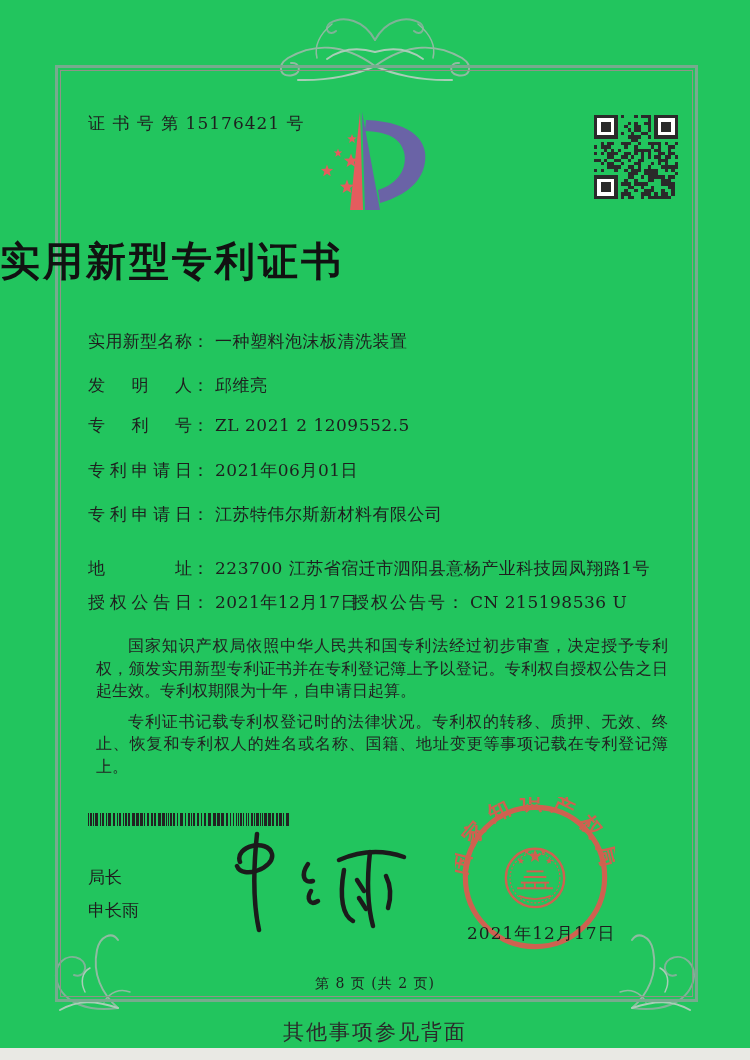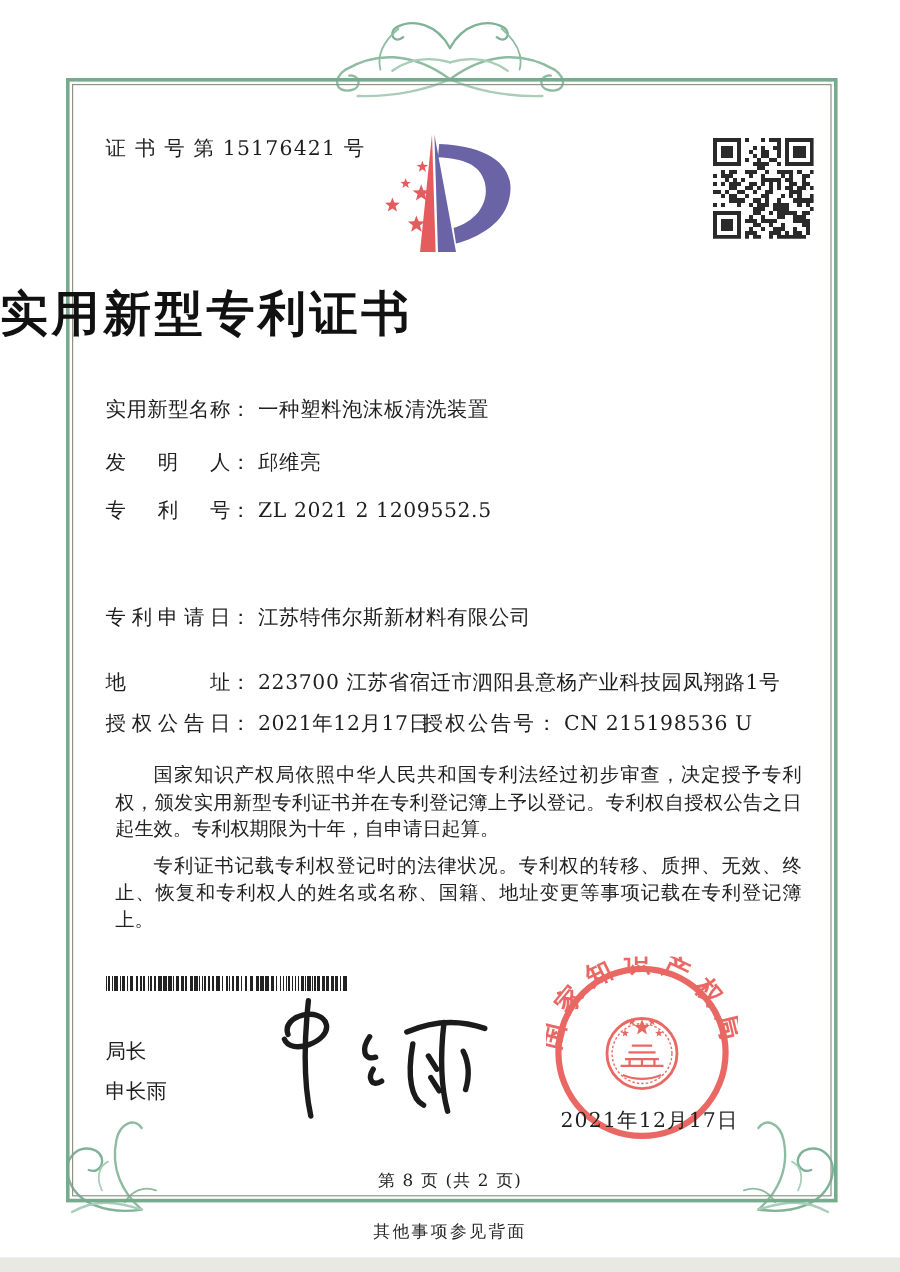--- a/index.html
+++ b/index.html
@@ -1,18 +1,18 @@
 <!DOCTYPE html>
 <html><head>
 <meta charset="utf-8">
 <style>
   html,body{margin:0;padding:0;background:#e9e9e4;}
   #page{
     position:relative;width:750px;height:1048px;margin:0 auto;
-    background:#ffffff;overflow:hidden;
+    background:#22c55e;overflow:hidden;
     font-family:"DejaVu Serif","Liberation Serif",serif;color:#1e1e1e;
   }
   .abs{position:absolute;}
   
   .frame{position:absolute;left:55px;top:65px;width:637px;height:931px;
     border:3px solid #77ab8e;}
   .frame-inner{position:absolute;inset:2px;border:1px solid #8f9489;}
   .cert-no{left:88px;top:112px;font-size:17px;letter-spacing:1px;}
   .title{left:0;top:234px;width:100%;text-align:left;font-size:40px;
     font-weight:700;letter-spacing:3px;color:#111;}
@@ -20,21 +20,21 @@
   .flabel{display:inline-block;width:104px;text-align:justify;text-align-last:justify;}
   .fvalue{padding-left:6px;letter-spacing:0.5px;margin-top:36px;}
   .grant2{position:absolute;left:264px;top:0;white-space:nowrap;}
   .grant2 .flabel2{letter-spacing:2px;}
   .paras{left:88px;top:627px;width:588px;font-size:16px;line-height:22.5px;
     color:#222;text-align:justify;}
   .paras p{margin:8px;text-indent:2em;}
   .signer{left:88px;top:861px;font-size:17px;line-height:33px;}
   .seal-date{left:467px;top:922px;font-size:17px;letter-spacing:1px;z-index:6;}
   .pageinfo{left:0;top:975px;width:100%;text-align:center;font-size:14px;letter-spacing:1px;}
-  .backnote{left:0;top:1018px;width:100%;text-align:center;font-size:14px;
+  .backnote{left:0;top:1018px;width:100%;text-align:center;font-size:21px;
     letter-spacing:2px;color:#2a2a2a;}
   svg{display:block;}
 </style>
 </head>
 <body>
 
 <div id="page">
 
   <svg class="abs" style="left:268px;top:6px;" width="214" height="84" viewBox="0 0 214 84" fill="none" stroke="#8fbca1" stroke-width="2" stroke-linecap="round">
     <g id="orn-half">
@@ -304,20 +304,23 @@
 
   <div class="abs row" style="top:330px;">
     <span class="flabel">实用新型名称</span><span>：</span><span class="fvalue">一种塑料泡沫板清洗装置</span>
   </div>
   <div class="abs row" style="top:374px;">
     <span class="flabel">发明人</span><span>：</span><span class="fvalue">邱维亮</span>
   </div>
   <div class="abs row" style="top:414px;">
     <span class="flabel">专利号</span><span>：</span><span class="fvalue">ZL 2021 2 1209552.5</span>
   </div>
+  <div class="abs row" style="top:459px;">
+    <span class="flabel">专利申请日</span><span>：</span><span class="fvalue">2021年06月01日</span>
+  </div>
   <div class="abs row" style="top:503px;">
     <span class="flabel">专利申请日</span><span>：</span><span class="fvalue">江苏特伟尔斯新材料有限公司</span>
   </div>
   <div class="abs row" style="top:557px;">
     <span class="flabel">地址</span><span>：</span><span class="fvalue">223700 江苏省宿迁市泗阳县意杨产业科技园凤翔路1号</span>
   </div>
   <div class="abs row" style="top:591px;">
     <span class="flabel">授权公告日</span><span>：</span><span class="fvalue">2021年12月17日</span>
     <span class="grant2">
       <span class="flabel2">授权公告号</span><span>：</span><span class="fvalue">CN 215198536 U</span>

